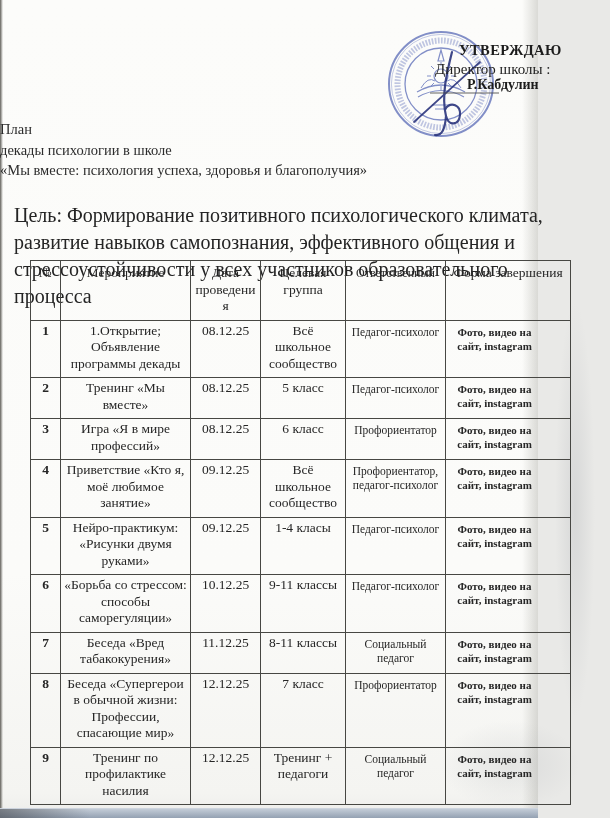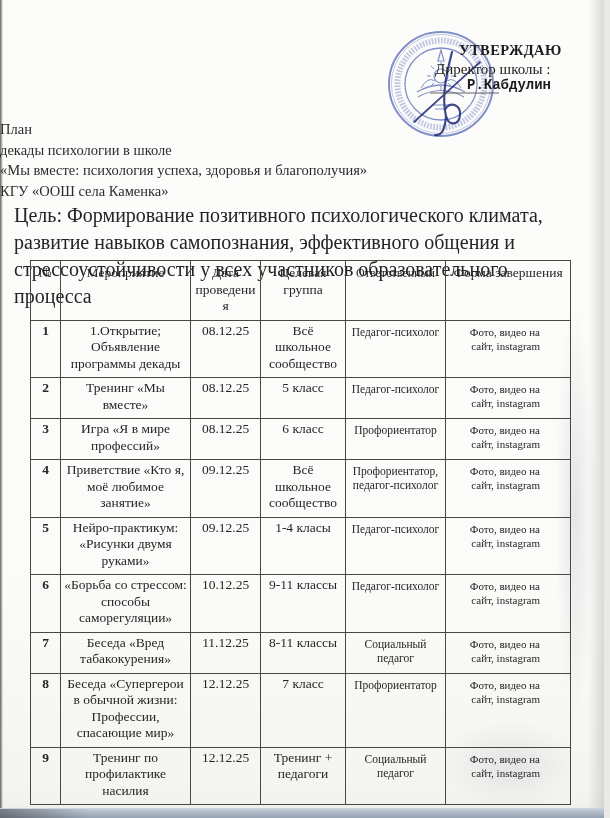--- a/index.html
+++ b/index.html
@@ -3,21 +3,21 @@
 <meta charset="utf-8">
 <style>
   html,body { margin:0; padding:0; }
   body {
     width:610px; height:818px; overflow:hidden;
     background:#e9e9e7;
     font-family:"Liberation Serif", serif;
     color:#262626;
   }
   .page {
-    position:relative; width:604px; height:818px;
+    position:relative; width:538px; height:818px;
     background:linear-gradient(180deg,#fcfcfa 0%,#fbfbf9 70%,#f4f4f1 97%,#ececea 100%);
   }
   
   .edge-left { position:absolute; left:0; top:0; width:3px; height:100%;
     background:linear-gradient(90deg,rgba(70,68,62,.85),rgba(70,68,62,0)); }
   .edge-right { position:absolute; right:0; top:0; width:16px; height:100%;
     background:linear-gradient(270deg,rgba(176,176,170,.45),rgba(176,176,170,0)); }
   .edge-bottom { position:absolute; left:0; bottom:0; width:100%; height:9px;
     background:linear-gradient(180deg,#c3ccd7 0%,#94a1b2 100%);
     border-top:1px solid #cdd4de; }
@@ -30,21 +30,21 @@
 
   
   .seal { position:absolute; left:383px; top:26px; width:116px; height:116px; }
   .signature { position:absolute; left:400px; top:40px; width:130px; height:104px; }
 
   
   .approve-word { position:absolute; left:459px; top:42px; font-size:14.5px; font-weight:bold;
     letter-spacing:.4px; color:#1c1c1c; white-space:nowrap; }
   .director-line { position:absolute; left:435px; top:61px; font-size:15px; color:#222; white-space:nowrap; }
   .director-name { position:absolute; left:467px; top:77px; font-size:14px; font-weight:600;
-    color:#1c1c1c; white-space:nowrap;font-family:Liberation Mono, monospace; }
+    color:#1c1c1c; white-space:nowrap; }
 
   
   .title { position:absolute; top:119px; left:0; width:610px; text-align:left;
     font-size:14.5px; line-height:20.5px; color:#2c2c2c; }
 
   
   .goal { position:absolute; top:202px; left:14px; width:552px;
     font-size:20px; line-height:27px; color:#242424; }
 
   
@@ -54,21 +54,21 @@
     border:1px solid #474743; vertical-align:top; text-align:center;
     padding:2px 3px 5px; font-size:13.5px; line-height:16.5px; color:#262626;
     overflow-wrap:break-word; font-weight:normal;
   }
   .plan th { padding-top:4px; }
   .plan th.h2 { overflow-wrap:anywhere; }
   .plan th.h4 { font-size:12px; }
   .plan th.h5 { font-size:13.5px; }
   .plan td.c0 { font-weight:bold; }
   .plan td.c4 { font-size:11.5px; line-height:14px; padding-top:4px; }
-  .plan td.c5 { font-size:11px; line-height:14px; text-align:right; padding-top:4px; padding-right:30px; }
+  .plan td.c5 { font-size:11px; line-height:14px; text-align:center; padding-top:4px; padding-right:30px;font-weight:bold; }
 </style>
 </head>
 <body>
 
 <div class="page">
 
   <div class="edge-left"></div>
   <div class="edge-right"></div>
   <div class="smudge-a"></div>
   <div class="smudge-b"></div>
@@ -100,21 +100,20 @@
   </svg>
 
   <div class="approve-word">УТВЕРЖДАЮ</div>
   <div class="director-line">Директор школы :</div>
   <div class="director-name">Р.Кабдулин</div>
 
   <div class="title">
     <div>План</div>
     <div>декады психологии в школе</div>
     <div>«Мы вместе: психология успеха, здоровья и благополучия»</div>
-    <div>КГУ «ООШ села Каменка»</div>
   </div>
 
   <div class="goal">Цель: Формирование позитивного психологического климата, развитие навыков самопознания, эффективного общения и стрессоустойчивости у всех участников образовательного процесса</div>
 
   <table class="plan">
     <colgroup>
       <col style="width:30px">
         <col style="width:130px">
         <col style="width:70px">
       <col style="width:85px">

